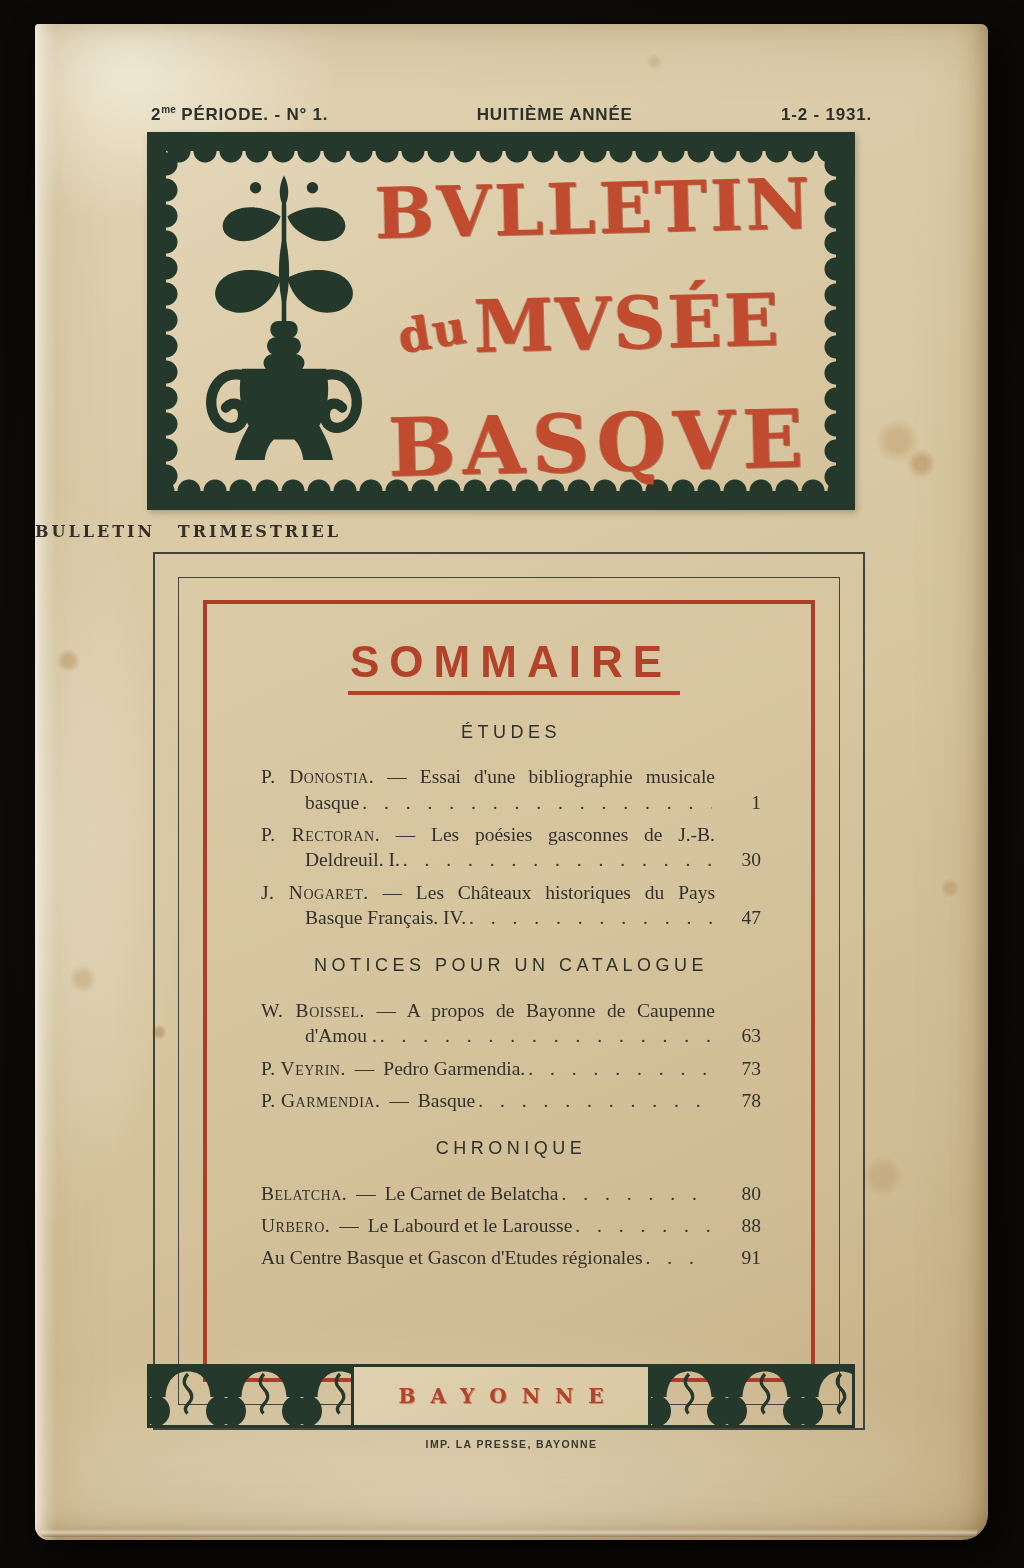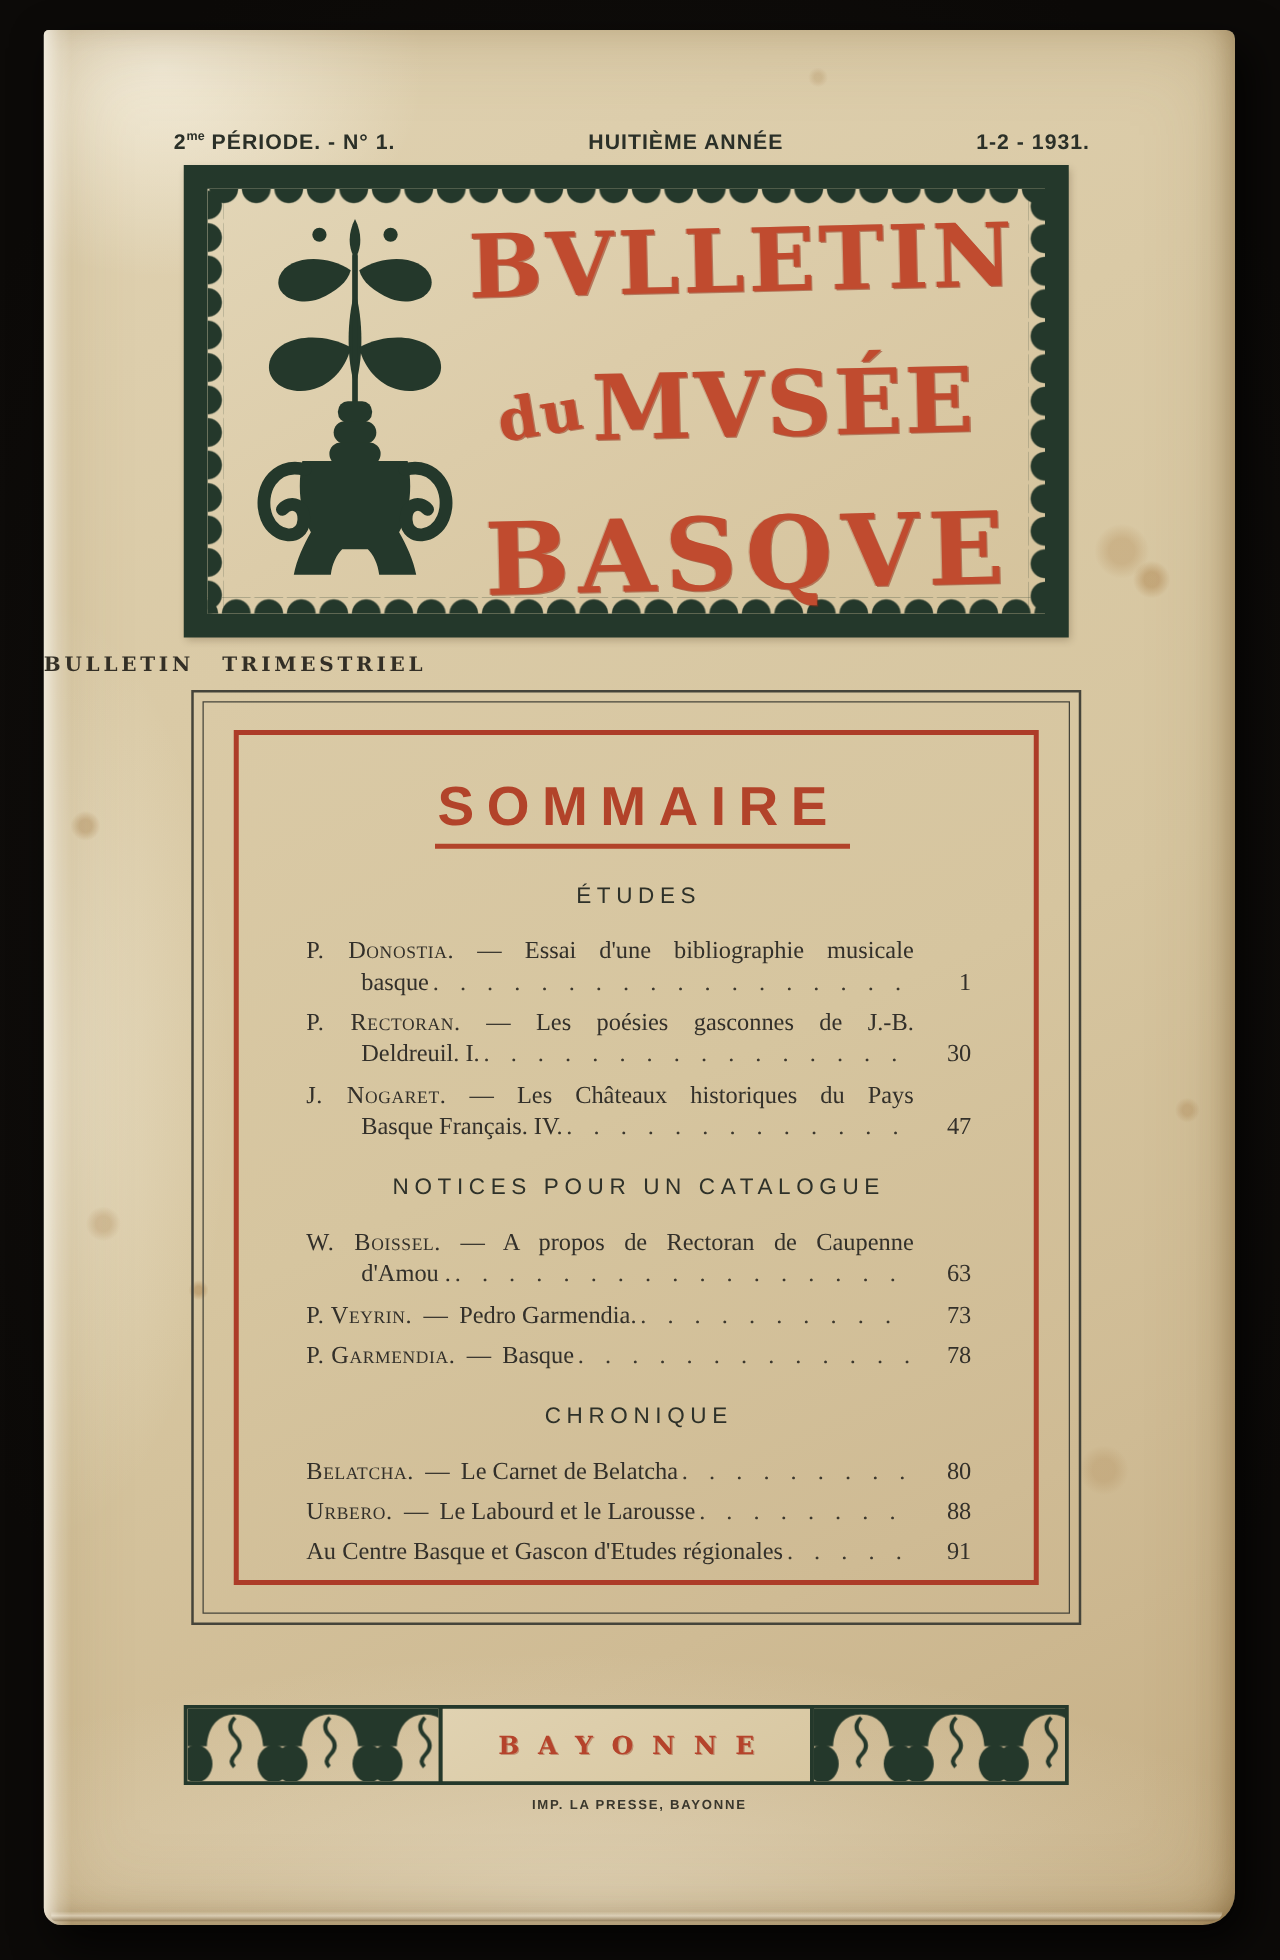--- a/index.html
+++ b/index.html
@@ -40,21 +40,21 @@
     border-radius:4px 0 0 14px;pointer-events:none;
   }
   .cover::after{ 
     content:"";position:absolute;left:6px;right:10px;bottom:3px;height:8px;
     background:linear-gradient(0deg, rgba(90,65,30,.35), rgba(246,240,226,.5) 55%, rgba(246,240,226,0));
     border-radius:0 0 22px 10px;pointer-events:none;
   }
 
   
   .masthead{
-    position:absolute;top:80px;left:104px;right:116px;
+    position:absolute;top:80px;left:116px;right:116px;
     display:flex;justify-content:space-between;align-items:baseline;
     font-family:"Liberation Sans",sans-serif;font-weight:bold;
     font-size:17px;letter-spacing:.8px;color:#2b3028;
   }
   .masthead sup{font-size:10px;letter-spacing:0;}
 
   
   .stamp{
     position:absolute;top:108px;left:112px;width:708px;height:378px;
     background:#24382b;padding:19px;box-sizing:border-box;
@@ -91,22 +91,22 @@
   .banner-l3{font-size:80px;line-height:.92;letter-spacing:7px;}
 
   
   .subtitle{
     position:absolute;top:498px;left:0;right:0;text-align:left;
     font-family:"DejaVu Serif",serif;font-weight:bold;font-size:16px;
     letter-spacing:3px;word-spacing:14px;color:#332f26;
   }
 
   
-  .sombox{position:absolute;top:528px;left:118px;width:712px;height:748px;box-sizing:border-box;
-    border:2px solid #45443a;padding:7px;}
+  .sombox{position:absolute;top:528px;left:118px;width:712px;height:878px;box-sizing:border-box;
+    border:2px solid #45443a;padding:23px;}
   .sombox-mid{width:100%;height:100%;box-sizing:border-box;border:1px solid #45443a;padding:22px 24px;}
   .sombox-red{width:100%;height:100%;box-sizing:border-box;border:4px solid #ad3c28;
     padding:16px 50px 0 54px;overflow:hidden;}
 
   .som-title-wrap{text-align:center;margin:20px 0 26px;}
   .som-title{display:inline-block;font-family:"Liberation Sans",sans-serif;font-weight:bold;
     font-size:44px;letter-spacing:10px;color:#b2432a;line-height:1;}
   .som-underline{height:4px;background:#b2432a;margin:7px -8px 0 -2px;}
 
   .sec-h{text-align:center;font-family:"Liberation Sans",sans-serif;font-weight:normal;
@@ -252,21 +252,21 @@
               <span class="num">47</span>
             </div>
           </div>
 
           <div class="sec-h">NOTICES POUR UN CATALOGUE</div>
 
           <div class="entry">
             <div class="l1">
               <span class="nm">W. Boissel.</span>
               <span class="dsh">—</span>
-              <span>A propos de Rectoran de Caupenne</span>
+              <span>A propos de Bayonne de Caupenne</span>
             </div>
             <div class="l2">
               <span>d'Amou .</span>
               <span class="leader"></span>
               <span class="num">63</span>
             </div>
           </div>
 
           <div class="entry">
             <div class="l-sing">

